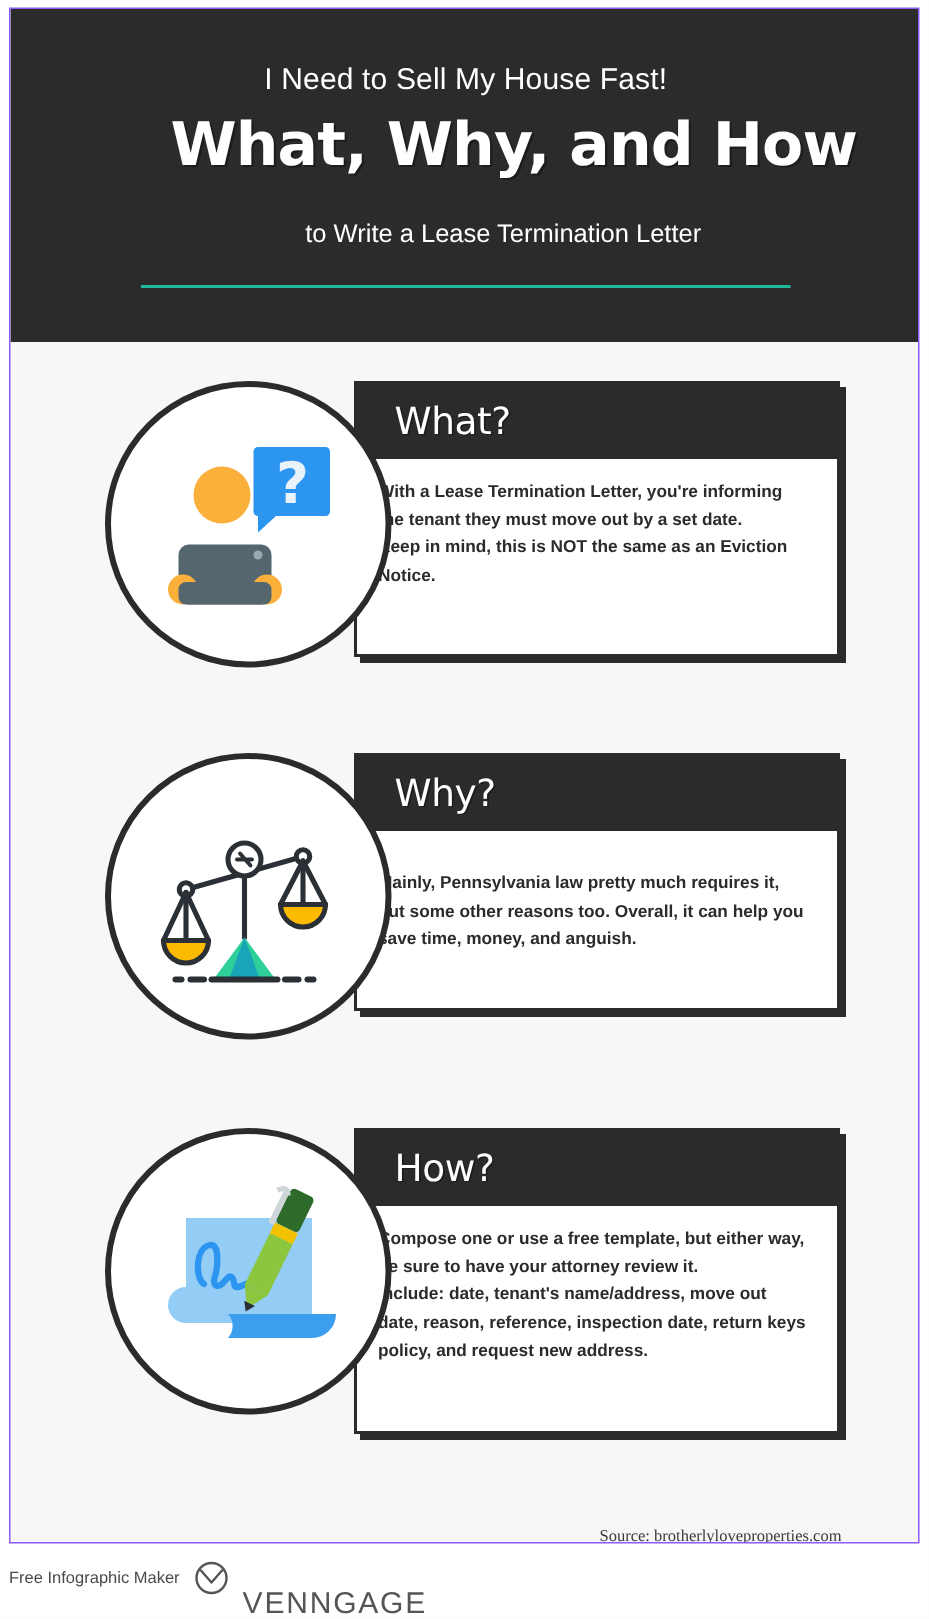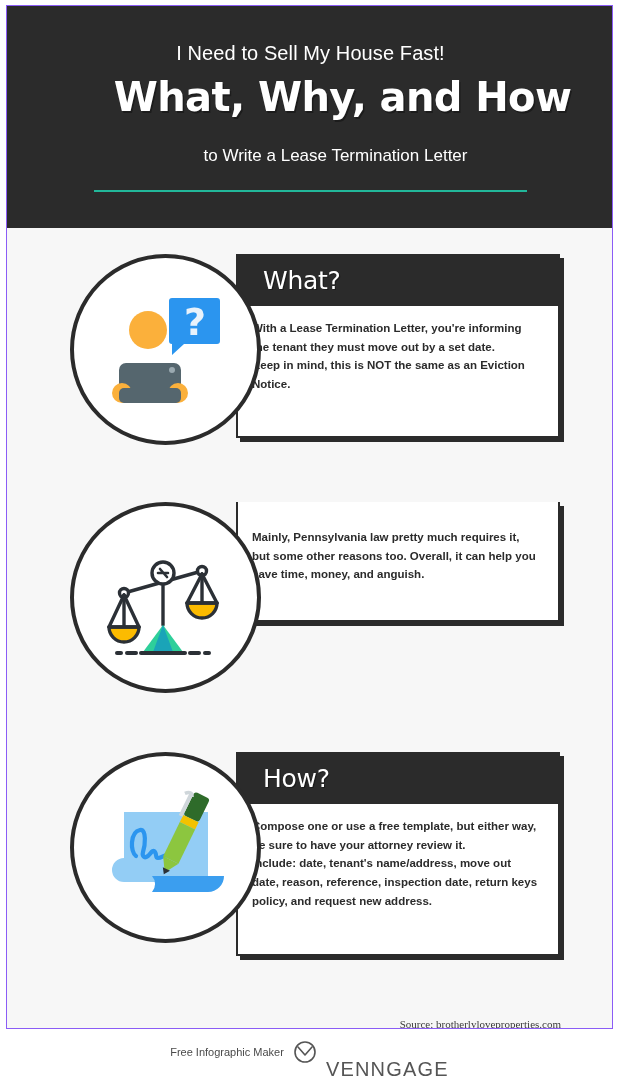--- a/index.html
+++ b/index.html
@@ -178,21 +178,20 @@
 
   
   #footer {
     position: absolute;
     left: 6px;
     top: 1030px;
     width: 607px;
     height: 44px;
     display: flex;
     align-items: center;
-    justify-content: center;
     gap: 9px;
     background: #ffffff;
   }
   #footer .fm-text {
     color: #4a4a4a;
     font-size: 11px;
     font-family: "Liberation Sans", sans-serif;
   }
   #footer .vg-word {
     color: #555555;
@@ -285,20 +284,23 @@
 
           <line x1="38" y1="118" x2="82" y2="118" stroke="#2b3036" stroke-width="4" stroke-linecap="round"></line>
           <line x1="14" y1="118" x2="18" y2="118" stroke="#2b3036" stroke-width="4" stroke-linecap="round"></line>
           <line x1="24" y1="118" x2="33" y2="118" stroke="#2b3036" stroke-width="4" stroke-linecap="round"></line>
           <line x1="87" y1="118" x2="96" y2="118" stroke="#2b3036" stroke-width="4" stroke-linecap="round"></line>
           <line x1="102" y1="118" x2="106" y2="118" stroke="#2b3036" stroke-width="4" stroke-linecap="round"></line>
         </svg>
       </div>
 
       <div class="card c2">
+        <div class="card-head">
+          <span class="title">Why?</span>
+        </div>
         <div class="card-body">
           <p>Mainly, Pennsylvania law pretty much requires it, but some other reasons too. Overall, it can help you save time, money, and anguish.</p>
         </div>
       </div>
     </div>
 
     <div class="section sec3">
 
       <div class="circle">
         <svg width="128" height="128" viewBox="0 0 128 128">

